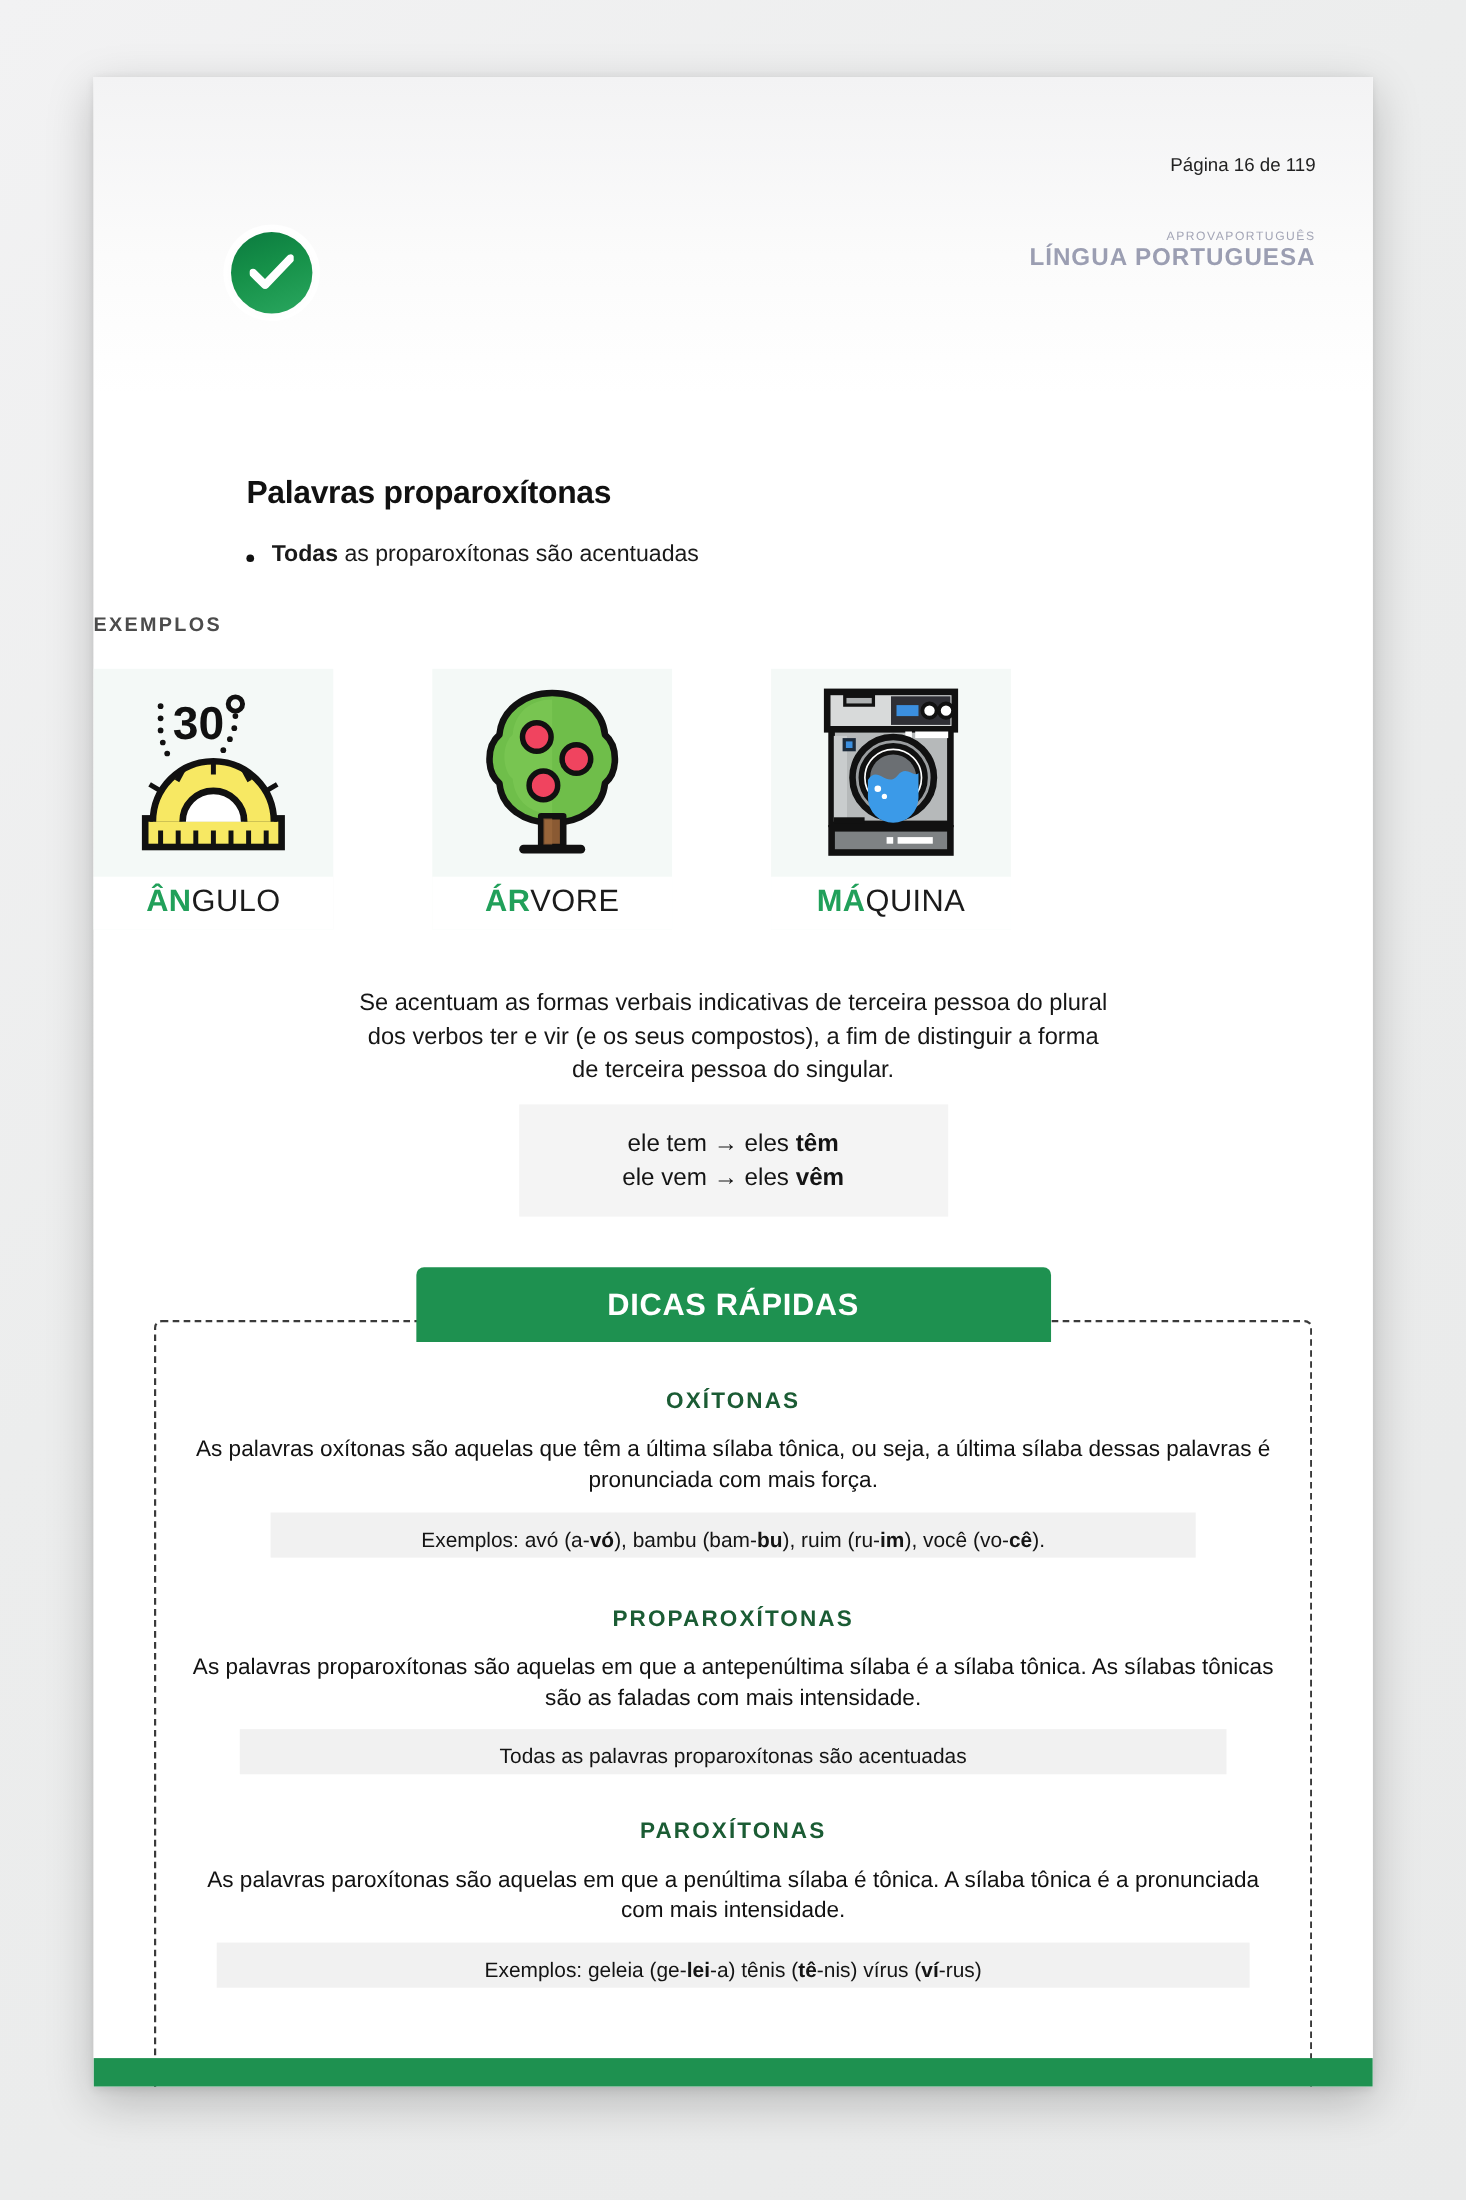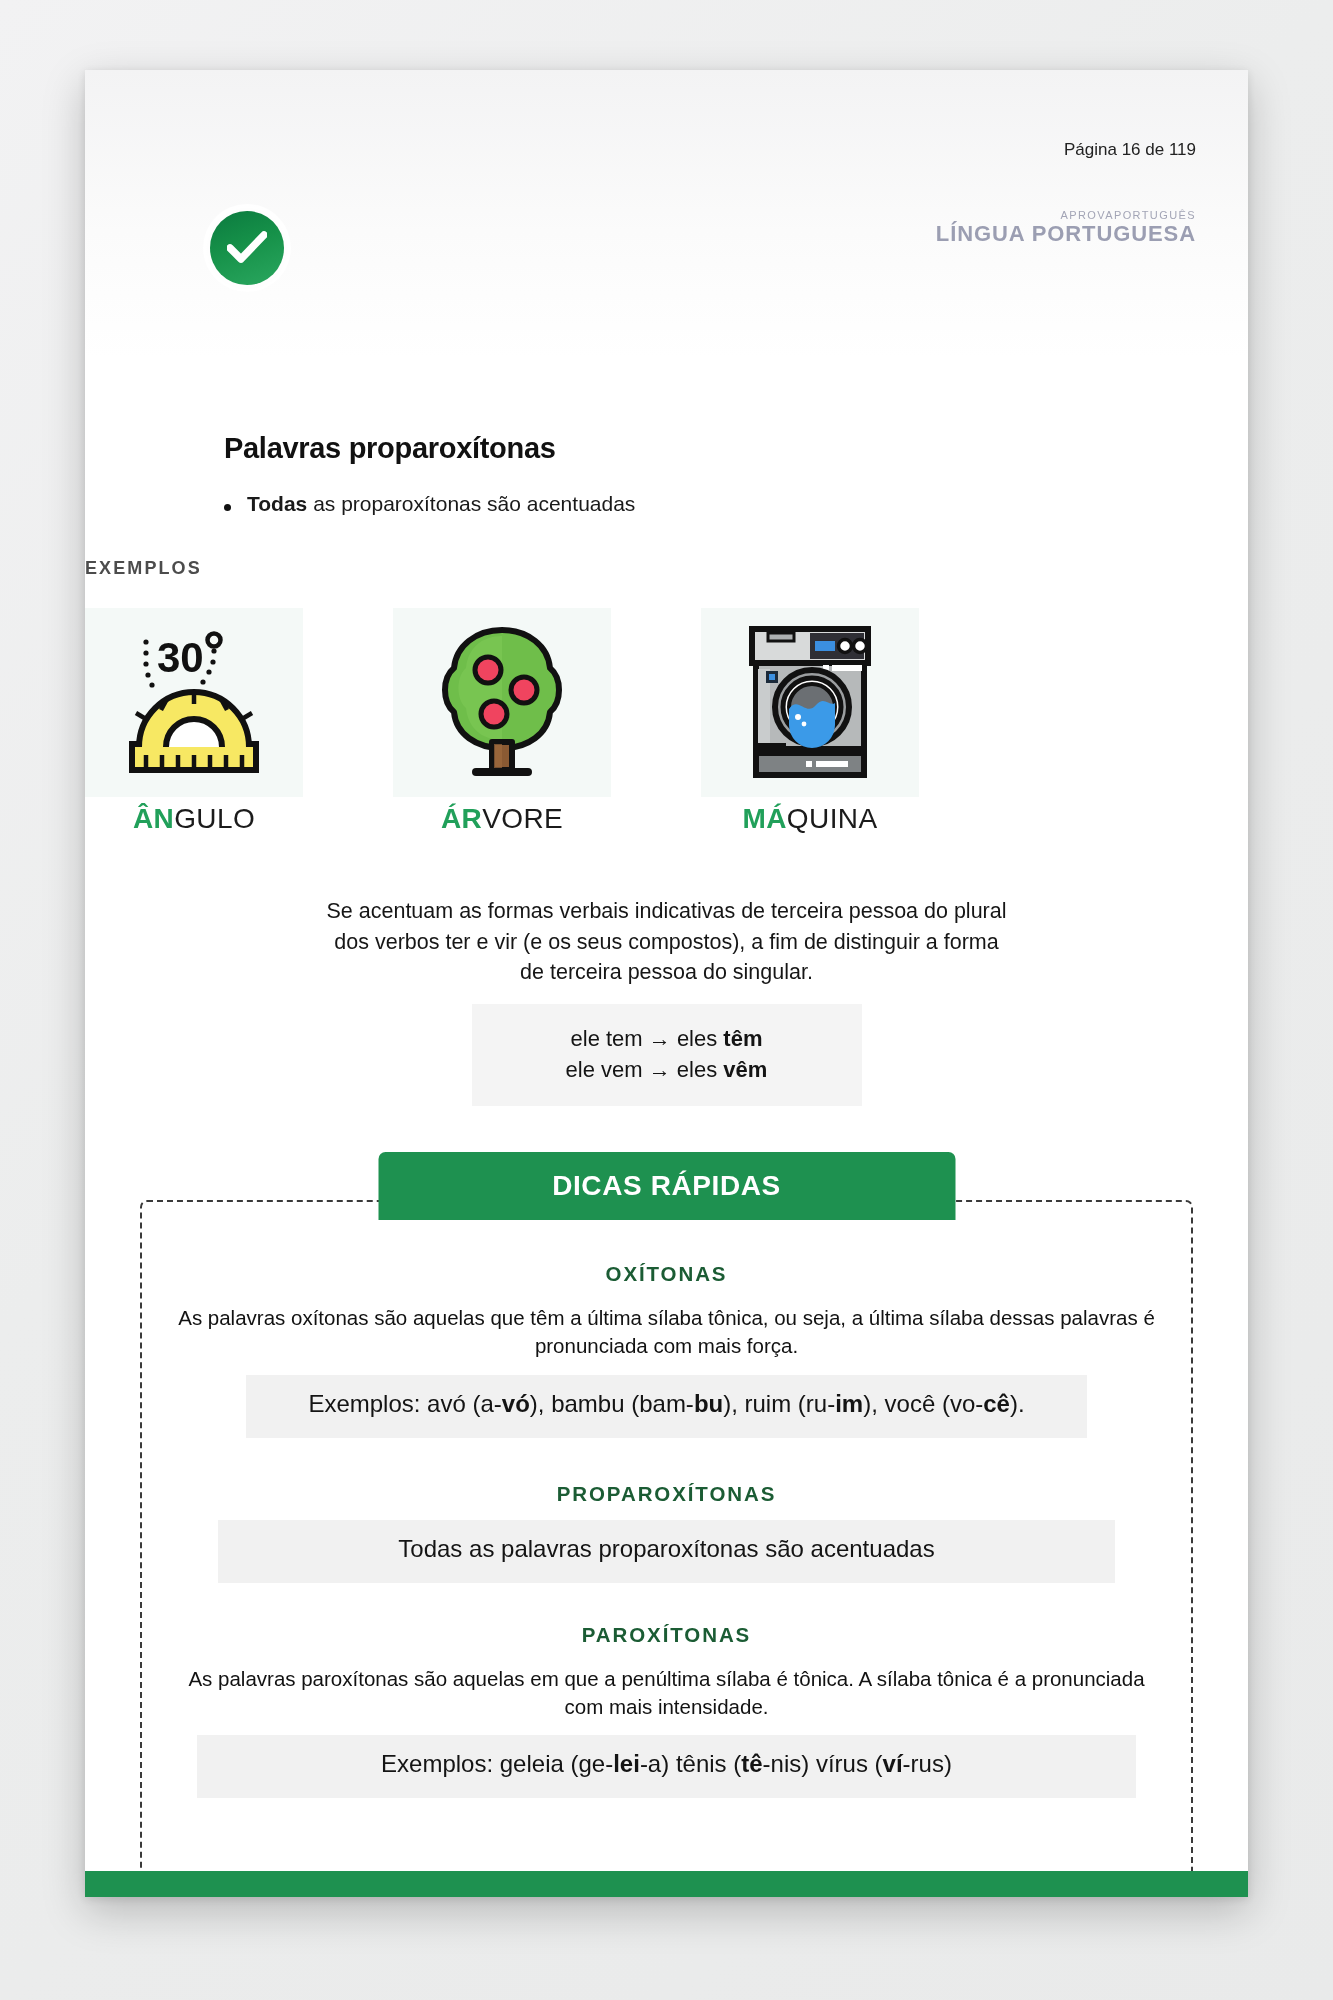--- a/index.html
+++ b/index.html
@@ -234,23 +234,23 @@
     text-align: center;
     font-size: 20.5px;
     line-height: 1.38;
     color: #121212;
     margin-top: 18px;
     padding: 0 8px;
   }
   .sec-ex {
     background: #f1f1f1;
     text-align: center;
-    font-size: 24px;
+    font-size: 19px;
     color: #141414;
-    padding: 15px 10px 20px;
+    padding: 15px 10px 4px;
     margin-top: 14px;
   }
   .sec-ex b { font-weight: 700; }
   .sec-ex.narrow { margin-left: 82px; margin-right: 82px; }
   .sec-ex.mid    { margin-left: 54px; margin-right: 54px; }
   .sec-ex.wide   { margin-left: 33px; margin-right: 33px; }
 
   .sec-gap { height: 44px; }
   .sec-gap-sm { height: 40px; }
 
@@ -416,20 +416,21 @@
           <div>
             <div class="sec-head">OXÍTONAS</div>
             <div class="sec-para">As palavras oxítonas são aquelas que têm a última sílaba tônica, ou seja, a última sílaba dessas palavras é pronunciada com mais força.</div>
             <div class="sec-ex narrow"><span>Exemplos: avó (a-</span><b>vó</b><span>), bambu (bam-</span><b>bu</b><span>), ruim (ru-</span><b>im</b><span>), você (vo-</span><b>cê</b><span>).</span></div>
           </div>
 
           <div class="sec-gap"></div>
 
           <div>
             <div class="sec-head">PROPAROXÍTONAS</div>
+            <div class="sec-para">As palavras proparoxítonas são aquelas em que a antepenúltima sílaba é a sílaba tônica. As sílabas tônicas são as faladas com mais intensidade.</div>
             <div class="sec-ex mid"><span>Todas as palavras proparoxítonas são acentuadas</span></div>
           </div>
 
           <div class="sec-gap-sm"></div>
 
           <div>
             <div class="sec-head">PAROXÍTONAS</div>
             <div class="sec-para">As palavras paroxítonas são aquelas em que a penúltima sílaba é tônica. A sílaba tônica é a pronunciada com mais intensidade.</div>
             <div class="sec-ex wide"><span>Exemplos: geleia (ge-</span><b>lei</b><span>-a) tênis (</span><b>tê</b><span>-nis) vírus (</span><b>ví</b><span>-rus)</span></div>
           </div>

